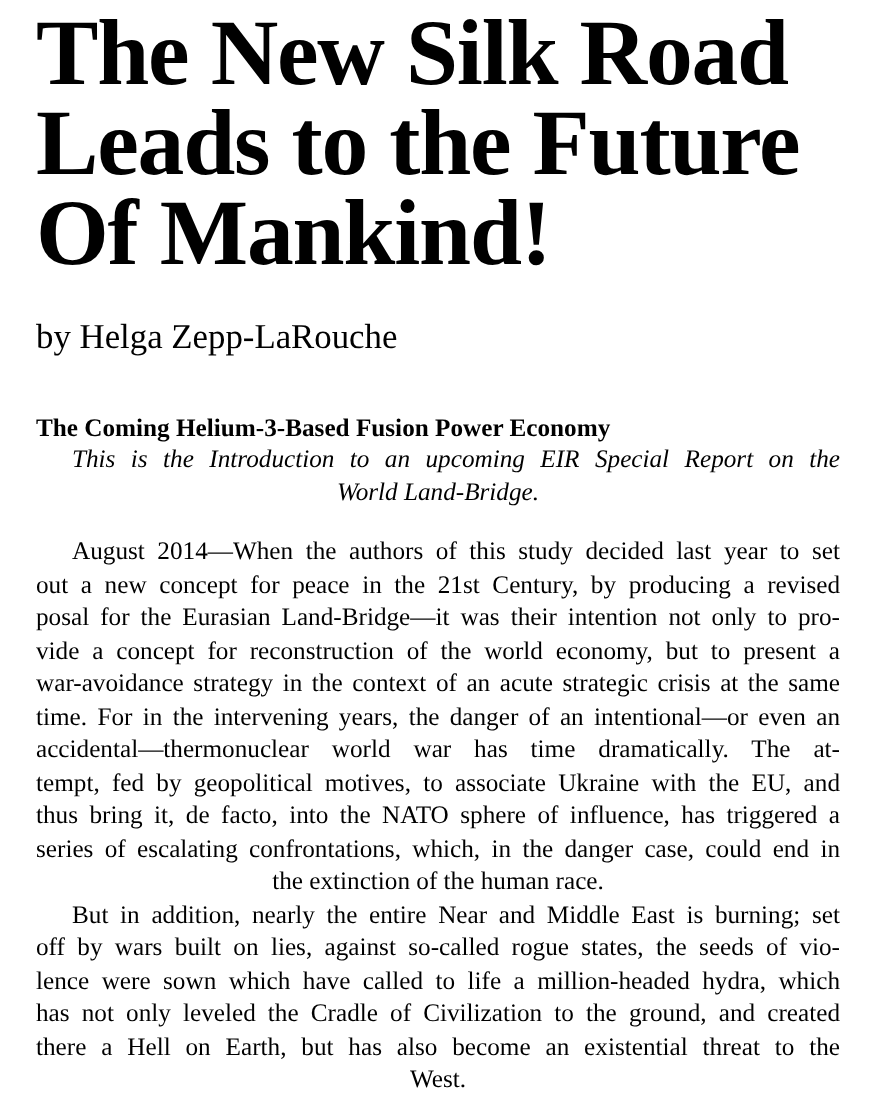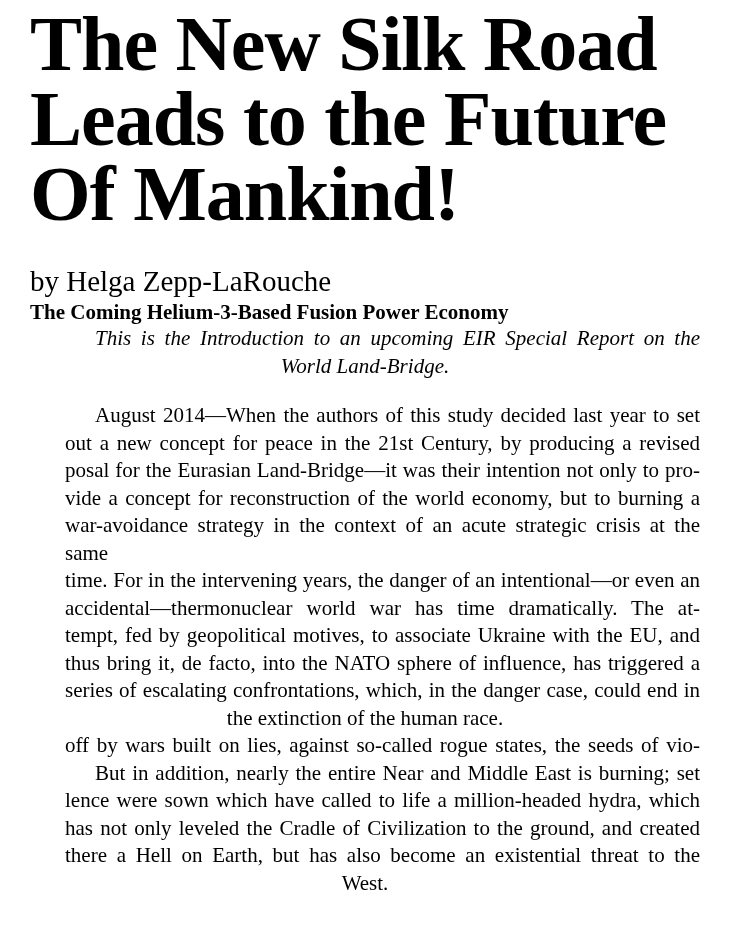--- a/index.html
+++ b/index.html
@@ -34,20 +34,21 @@
     display: block;
     white-space: nowrap;
   }
   .byline {
     margin-top: 32px;
     font-size: 29px;
     line-height: 36px;
     font-weight: normal;
   }
   .section-heading {
+    margin-top: 44px;
     font-size: 21px;
     line-height: 26px;
     font-weight: bold;
   }
   .intro-note .line {
     font-style: italic;
   }
   .body-text .line,
   .intro-note .line {
     font-size: 21px;
@@ -56,21 +57,20 @@
   .paragraph {
     margin: 0;
   }
   .paragraph-spaced {
     margin-top: 22px;
   }
   
   .jl {
     text-align: justify;
     text-align-last: justify;
-    margin-left: 35px;
   }
   
   .ll {
     text-align: center;
   }
   .indent {
     text-indent: 30px;
   }
 </style>
 </head>
@@ -90,32 +90,32 @@
 
   <div class="intro-note body-text">
     <div class="line jl indent">This is the Introduction to an upcoming EIR Special Report on the</div>
     <div class="line ll">World Land-Bridge.</div>
   </div>
 
   <div class="paragraph paragraph-spaced body-text">
     <div class="line jl indent">August 2014—When the authors of this study decided last year to set</div>
     <div class="line jl">out a new concept for peace in the 21st Century, by producing a revised</div>
     <div class="line jl">posal for the Eurasian Land-Bridge—it was their intention not only to pro-</div>
-    <div class="line jl">vide a concept for reconstruction of the world economy, but to burning a</div>
+    <div class="line jl">vide a concept for reconstruction of the world economy, but to present a</div>
     <div class="line jl">war-avoidance strategy in the context of an acute strategic crisis at the same</div>
     <div class="line jl">time. For in the intervening years, the danger of an intentional—or even an</div>
     <div class="line jl">accidental—thermonuclear world war has time dramatically. The at-</div>
     <div class="line jl">tempt, fed by geopolitical motives, to associate Ukraine with the EU, and</div>
     <div class="line jl">thus bring it, de facto, into the NATO sphere of influence, has triggered a</div>
     <div class="line jl">series of escalating confrontations, which, in the danger case, could end in</div>
     <div class="line ll">the extinction of the human race.</div>
   </div>
 
   <div class="paragraph body-text">
+    <div class="line jl indent">But in addition, nearly the entire Near and Middle East is burning; set</div>
     <div class="line jl">off by wars built on lies, against so-called rogue states, the seeds of vio-</div>
-    <div class="line jl indent">But in addition, nearly the entire Near and Middle East is burning; set</div>
     <div class="line jl">lence were sown which have called to life a million-headed hydra, which</div>
     <div class="line jl">has not only leveled the Cradle of Civilization to the ground, and created</div>
     <div class="line jl">there a Hell on Earth, but has also become an existential threat to the</div>
     <div class="line ll">West.</div>
   </div>
 
 </div>
 
 </body></html>

